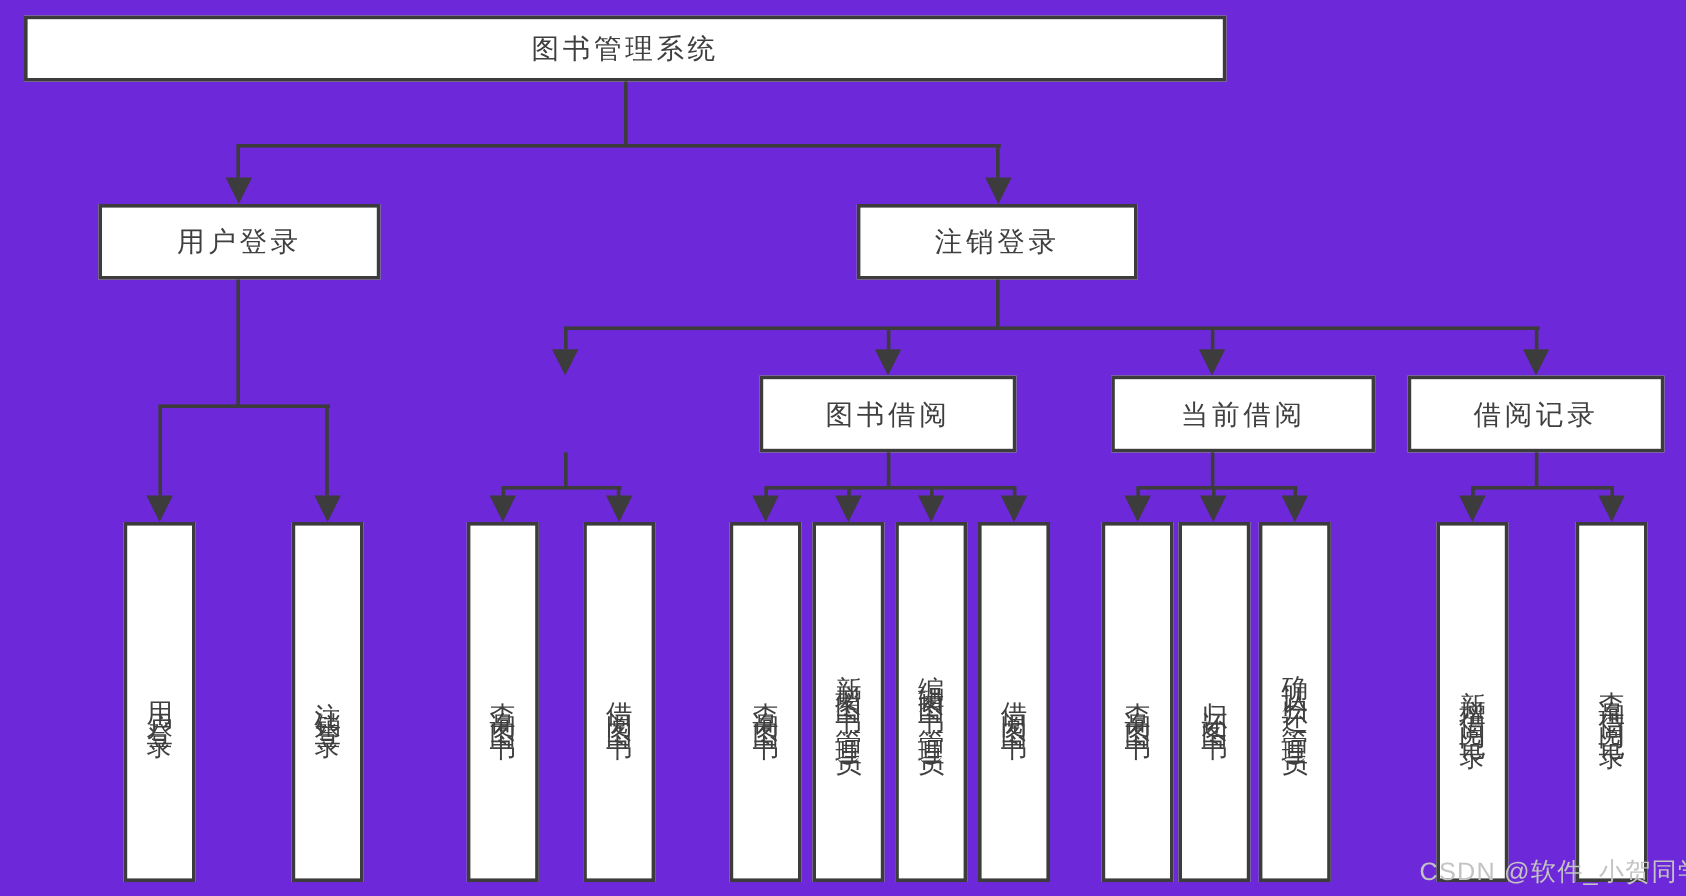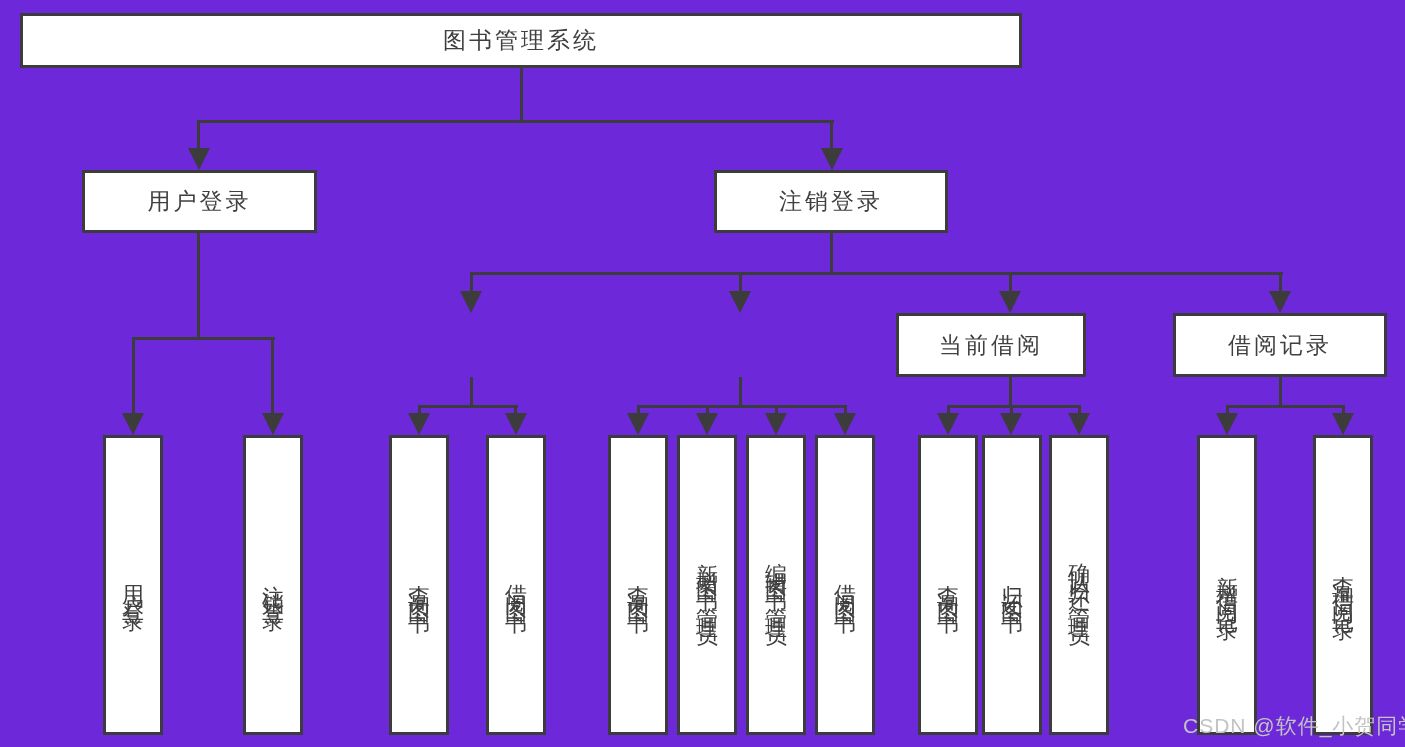--- a/index.html
+++ b/index.html
@@ -56,21 +56,22 @@
   <div class="hl" style="left:470px;top:272px;width:813px"></div>
   <div class="vl" style="left:470px;top:274px;height:17px"></div>
   <div class="ar" style="left:460px;top:291px"></div>
   <div class="vl" style="left:739px;top:274px;height:17px"></div>
   <div class="ar" style="left:729px;top:291px"></div>
   <div class="vl" style="left:1009px;top:274px;height:17px"></div>
   <div class="ar" style="left:999px;top:291px"></div>
   <div class="vl" style="left:1279px;top:274px;height:17px"></div>
   <div class="ar" style="left:1269px;top:291px"></div>
 
-  <div class="box hb" style="left:896px;top:313px;width:190px;height:64px">当前借阅</div>
+  <div class="box hb" style="left:633px;top:313px;width:214px;height:64px">图书借阅</div>
+  <div class="box hb" style="left:926px;top:313px;width:220px;height:64px">当前借阅</div>
   <div class="box hb" style="left:1173px;top:313px;width:214px;height:64px">借阅记录</div>
 
   <div class="vl" style="left:470px;top:377px;height:30px"></div>
   <div class="hl" style="left:418px;top:405px;width:100px"></div>
   <div class="vl" style="left:418px;top:407px;height:8px"></div>
   <div class="ar" style="left:408px;top:413px"></div>
   <div class="vl" style="left:514px;top:407px;height:8px"></div>
   <div class="ar" style="left:505px;top:413px"></div>
 
   <div class="vl" style="left:739px;top:377px;height:30px"></div>

